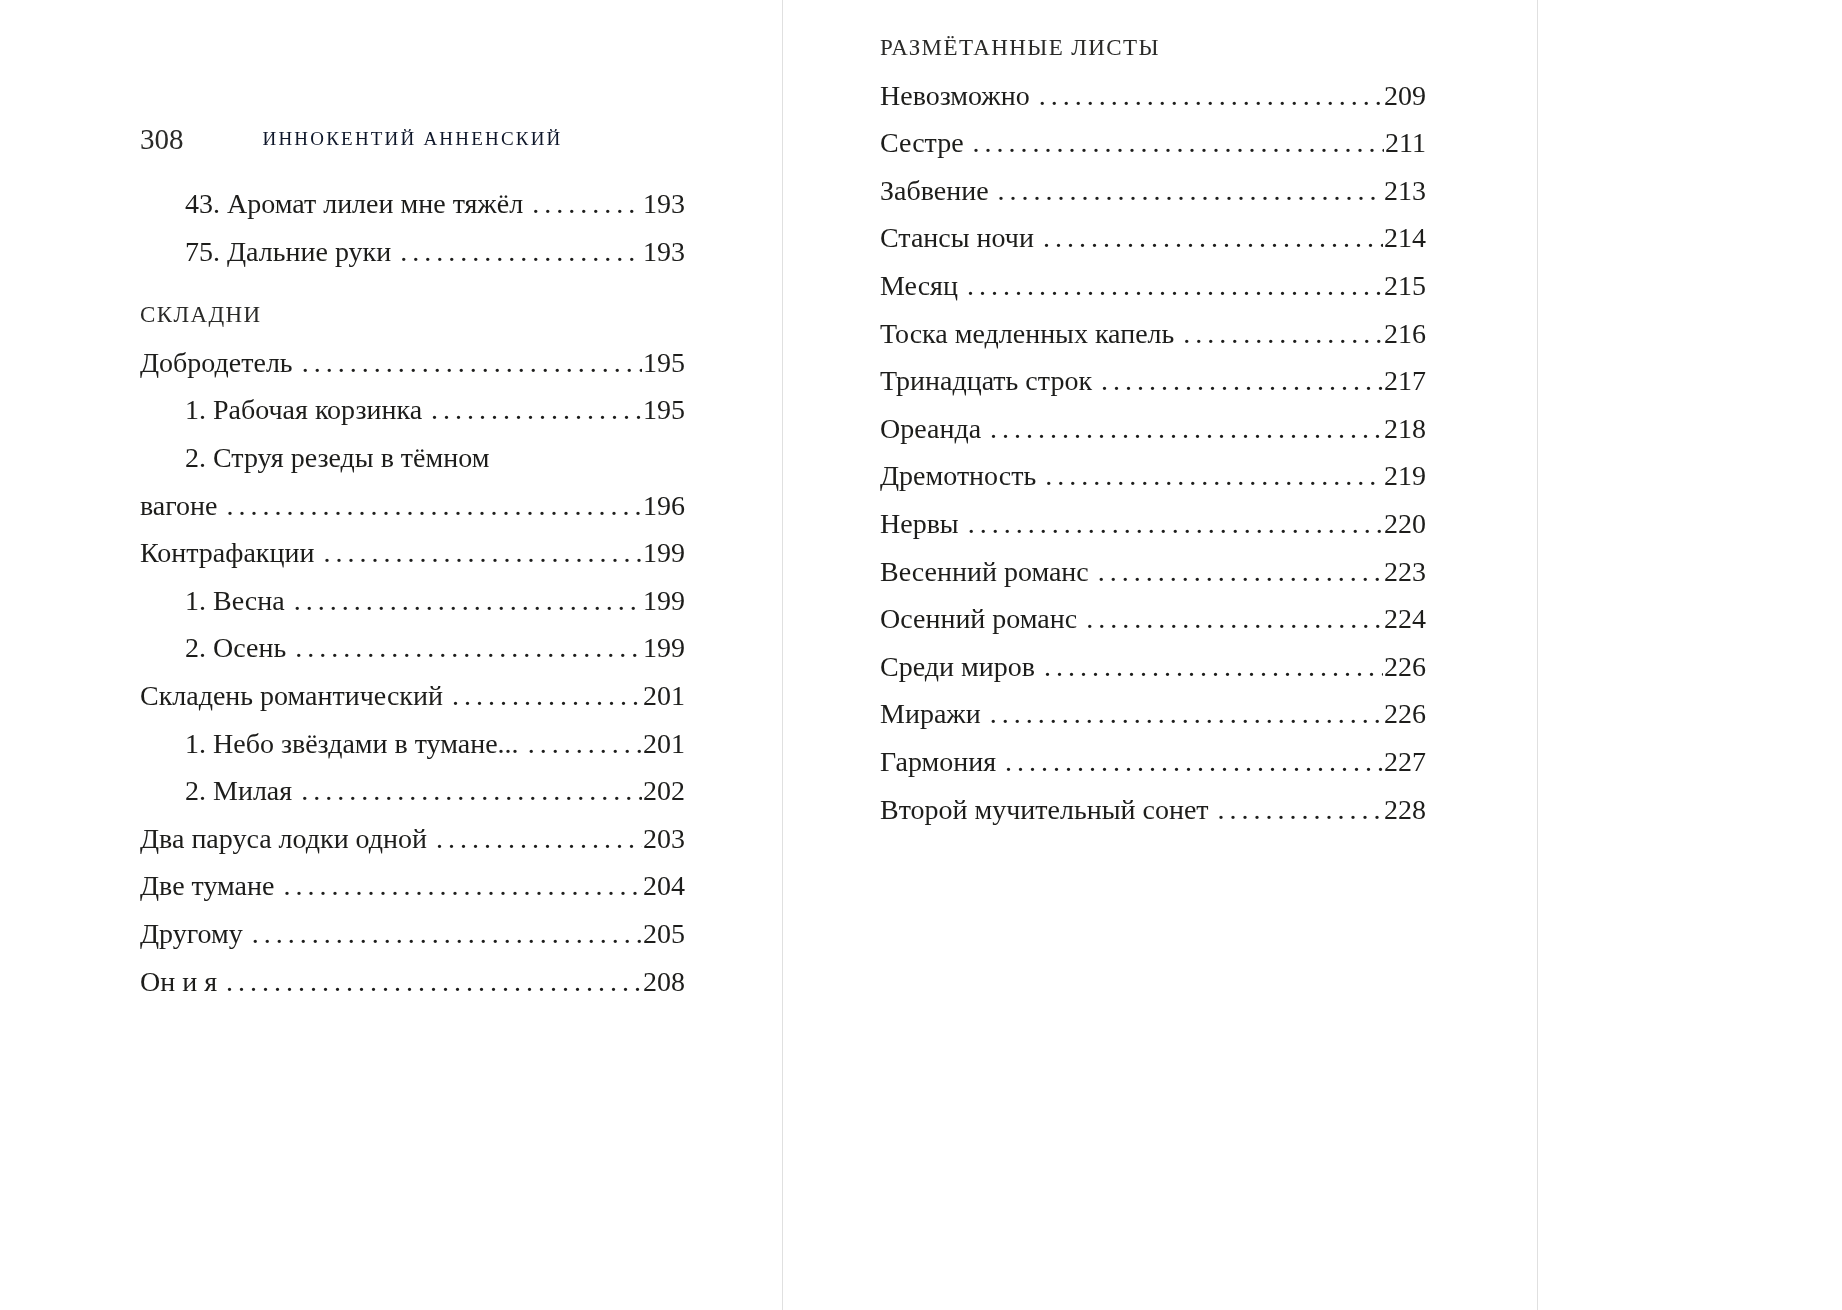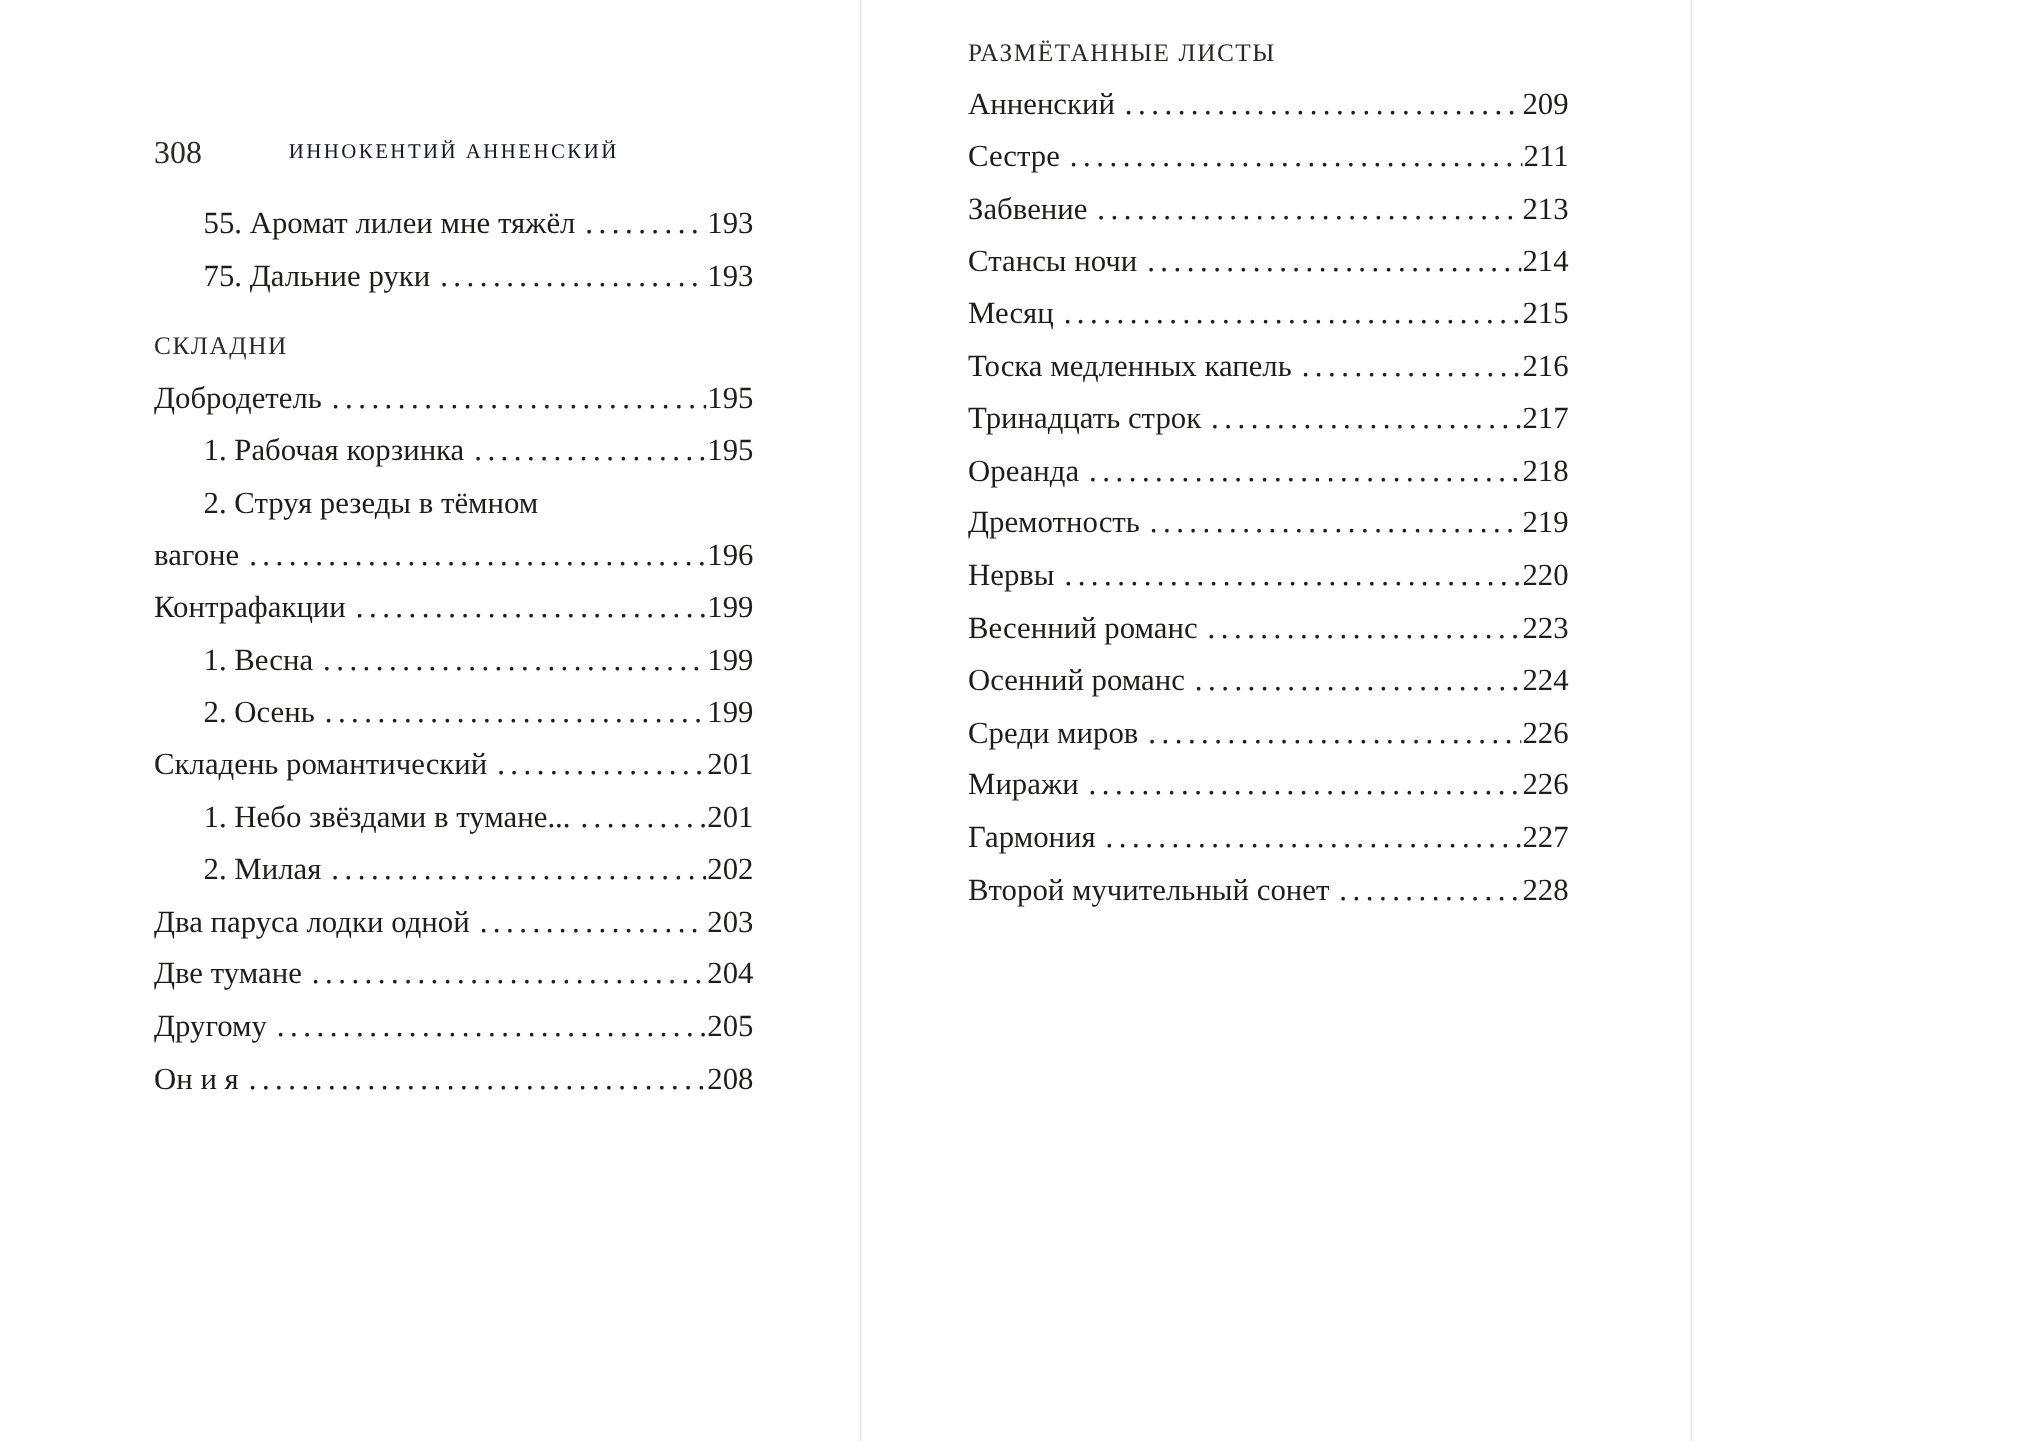--- a/index.html
+++ b/index.html
@@ -88,21 +88,21 @@
   <div class="divider center"></div>
   <div class="divider edge"></div>
 
   <div class="page left">
     <div class="pagehead">
       <span class="pnum l">308</span>
       <span class="running">Иннокентий Анненский</span>
     </div>
     <div class="toc" id="toc-left">
         <div class="row indent">
-          <span class="title">55. Аромат лилеи мне тяжёл</span>
+          <span class="title">43. Аромат лилеи мне тяжёл</span>
           <span class="dots"></span>
           <span class="pageref">193</span>
         </div>
         <div class="row indent">
           <span class="title">75. Дальние руки</span>
           <span class="dots"></span>
           <span class="pageref">193</span>
         </div>
         <div class="row heading space-before">
           <span class="title">СКЛАДНИ</span>
@@ -177,21 +177,21 @@
         </div>
       </div>
   </div>
 
   <div class="page right">
     <div class="toc" id="toc-right">
         <div class="row heading">
           <span class="title">РАЗМЁТАННЫЕ ЛИСТЫ</span>
         </div>
         <div class="row">
-          <span class="title">Анненский</span>
+          <span class="title">Невозможно</span>
           <span class="dots"></span>
           <span class="pageref">209</span>
         </div>
         <div class="row">
           <span class="title">Сестре</span>
           <span class="dots"></span>
           <span class="pageref">211</span>
         </div>
         <div class="row">
           <span class="title">Забвение</span>

